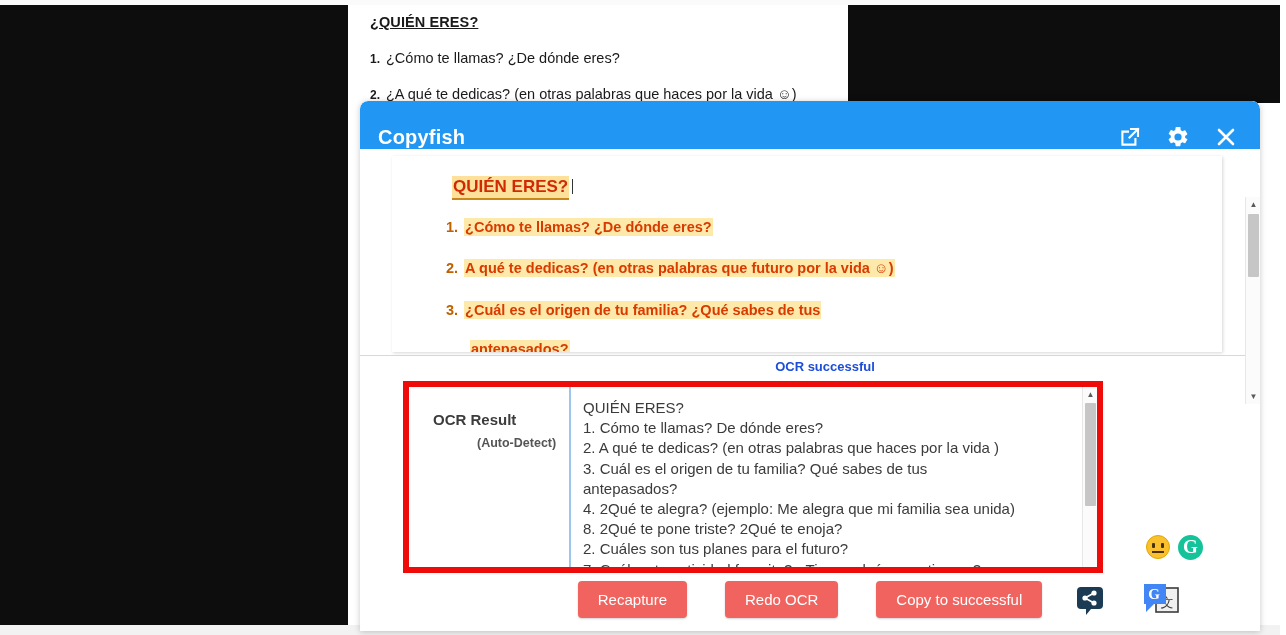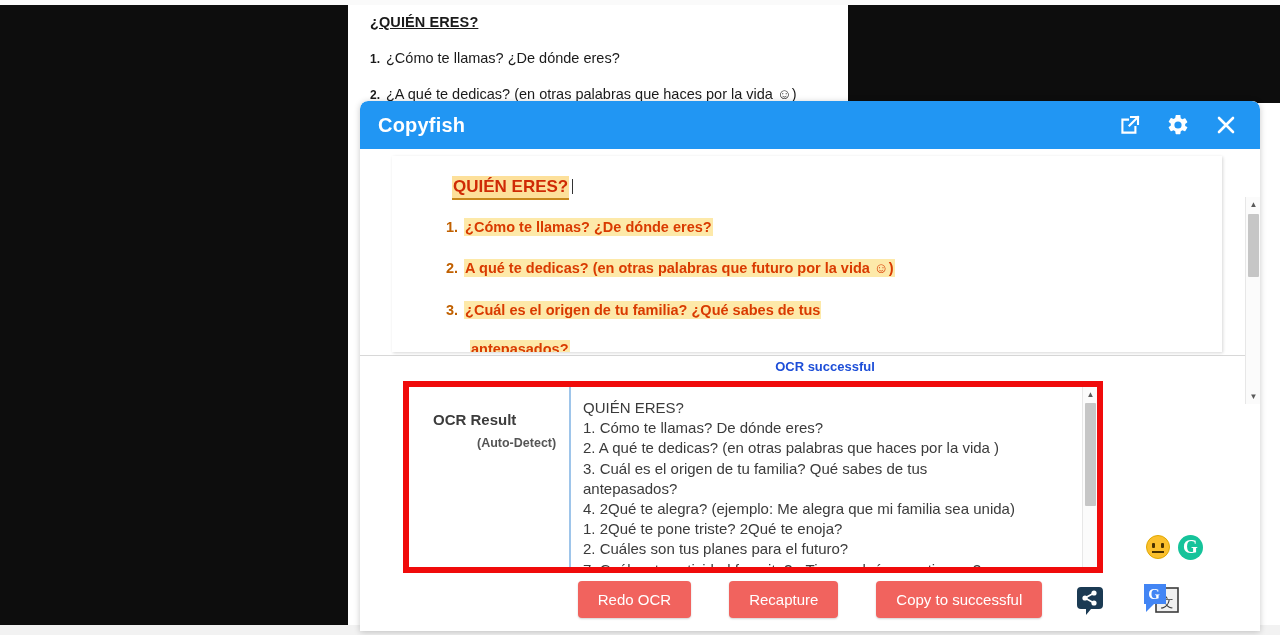--- a/index.html
+++ b/index.html
@@ -44,21 +44,21 @@
     width: 900px; height: 530px;
     background: #ffffff;
     border-radius: 8px 8px 0 0;
     box-shadow: 0 1px 6px rgba(0,0,0,.22);
     overflow: hidden;
   }
   .cf-titlebar {
     position: relative;
     height: 48px; background: #2196f3;
     border-radius: 8px 8px 0 0;
-    display: flex; align-items: center;
+    display: flex; align-items: flex-end;
   }
   .cf-title {
     margin-left: 18px; color: #ffffff;
     font-size: 20px; font-weight: 700; letter-spacing: .2px;
   }
   .cf-title-actions {
     margin-left: auto; display: flex; align-items: center; gap: 24px;
     padding-right: 22px;
   }
   .cf-ticon { width: 24px; height: 24px; display: block; cursor: pointer; }
@@ -299,36 +299,36 @@
           <div class="l2">(Auto-Detect)</div>
         </div>
 
         <div class="cf-result-text">
           <div class="rline">QUIÉN ERES?</div>
           <div class="rline">1. Cómo te llamas? De dónde eres?</div>
           <div class="rline">2. A qué te dedicas? (en otras palabras que haces por la vida )</div>
           <div class="rline">3. Cuál es el origen de tu familia? Qué sabes de tus</div>
           <div class="rline">antepasados?</div>
           <div class="rline">4. 2Qué te alegra? (ejemplo: Me alegra que mi familia sea unida)</div>
-          <div class="rline">1. 2Qué te pone triste? 2Qué te enoja?</div>
+          <div class="rline">8. 2Qué te pone triste? 2Qué te enoja?</div>
           <div class="rline">2. Cuáles son tus planes para el futuro?</div>
           <div class="rline">7. Cuál es tu actividad favorita? ¿Tienes algún pasatiempo?</div>
 
           <div class="sbar sb-result">
             <div class="arr up">▲</div>
             <div class="thumb"></div>
           </div>
         </div>
 
       </div>
     </div>
 
     <div class="cf-buttons">
+      <button class="cf-btn">Recapture</button>
       <button class="cf-btn">Redo OCR</button>
-      <button class="cf-btn">Recapture</button>
       <button class="cf-btn">Copy to successful</button>
     </div>
 
   </div>
 
   <div class="ext-emoji">
     <i class="e1"></i>
       <i class="e2"></i>
       <u></u>
   </div>

